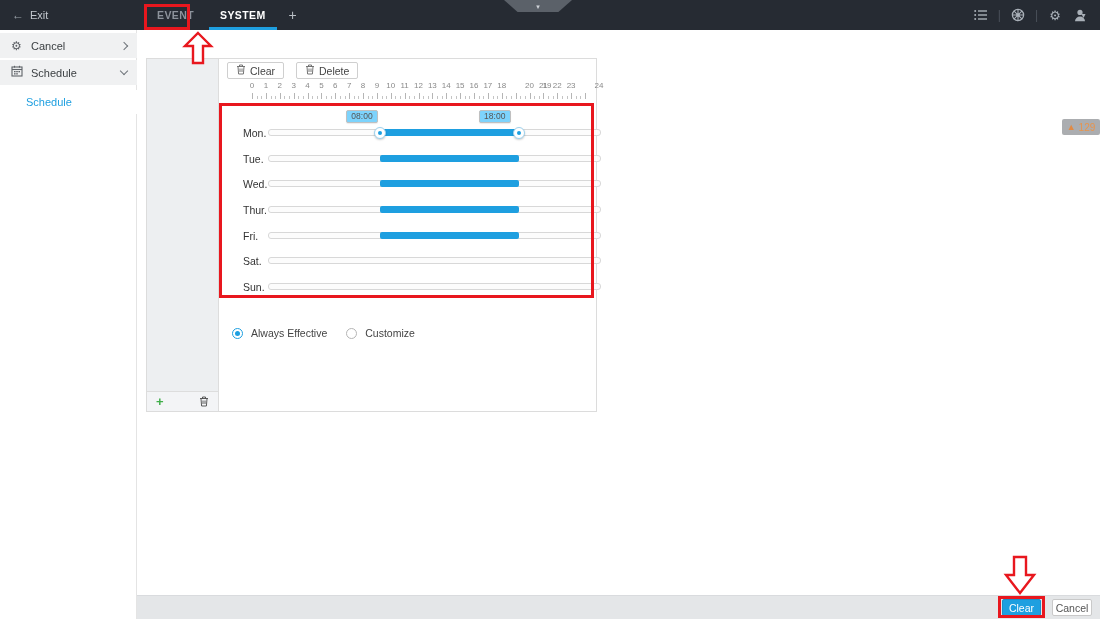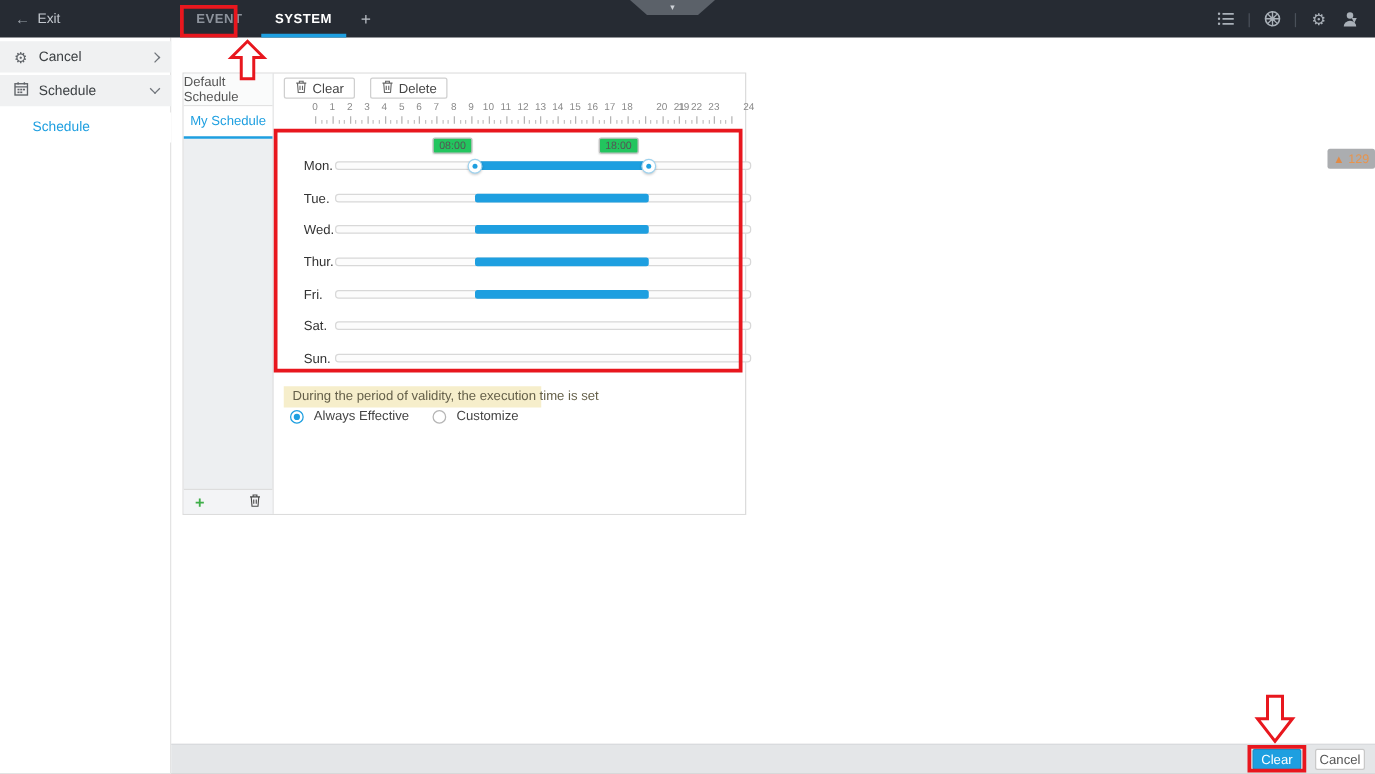--- a/index.html
+++ b/index.html
@@ -64,21 +64,21 @@
   .plus{ color:#3fae49; font-size:13px; font-weight:bold; line-height:13px; }
 
   .editor{ position:absolute; left:72px; top:0; right:0; bottom:0; background:#fff;}
   .ebtn{ position:absolute; top:3px; height:17px; display:inline-flex;
     align-items:center; gap:4px; padding:0 8px; background:#fff;
     border:1px solid #cfcfcf; border-radius:2px; font-size:10.5px; color:#444;
     font-family:"Liberation Sans",sans-serif; }
   .ruler-num{ position:absolute; top:22px; width:14px; text-align:center;
     font-size:8px; color:#8a8a8a; }
   .tick{ position:absolute; width:1px; background:#b5b5b5; }
-  .tooltip{ position:absolute; top:51px; width:32px; height:13px; background:#22c55e;
+  .tooltip{ position:absolute; top:51px; width:32px; height:13px; background:#7dd3fc;
     border:1px solid #c0c0c0; border-radius:2px; font-size:8.5px; color:#555;
     text-align:center; line-height:11px; box-shadow:0 1px 1px rgba(0,0,0,.08);
     z-index:3;}
   .day-row{ position:absolute; left:16px; right:0; height:12px; }
   .day-label{ position:absolute; left:8px; top:-2px; font-size:10.5px; color:#333;}
   .day-track{ position:absolute; left:33px; width:333px; height:7px;
     background:#fcfcfc; border:1px solid #d8d8d8; border-radius:3px; }
   .day-fill{ position:absolute; top:-1px; height:7px; background:#1e9fe0;
     border-radius:2px; }
   .handle{ position:absolute; top:-3.5px; width:12px; height:12px;
@@ -195,24 +195,20 @@
             </svg></span>
     <span class="lbl">Schedule</span>
     <span class="chev down"></span>
         </div>
         <div class="side-sub" style="top: 60px;">Schedule</div>
       </div>
   </aside>
 
   <section class="panel">
     <div class="list-col">
-      <div id="profiles">
-          <div class="profile">Default Schedule</div>
-          <div class="profile active">My Schedule</div>
-        </div>
       <div class="list-foot">
         <span class="plus">+</span>
         <span id="foot-trash"><svg width="10" height="11" viewBox="0 0 10 11">
               <path d="M1 2.5h8M3.5 2.5V1h3v1.5M2 2.8l.6 7.2h4.8L8 2.8M4 4.5v3.5M6 4.5v3.5" fill="none" stroke="#4a4a4a" stroke-width="0.9"></path>
             </svg></span>
       </div>
     </div>
 
     <div class="editor">
       <button class="ebtn" style="left:8px;">
@@ -368,21 +364,20 @@
           <div class="day-row" style="top: 198px;">
             <span class="day-label">Sat.</span>
     <div class="day-track"></div>
           </div>
           <div class="day-row" style="top: 224px; text-align: right;">
             <span class="day-label">Sun.</span>
     <div class="day-track"></div>
           </div>
         </div>
 
-      <div class="validity">During the period of validity, the execution time is set</div>
       <div class="radios" id="radios">
           <div class="radio-item">
             <span class="rcirc checked"></span>
     <span>Always Effective</span>
           </div>
           <div class="radio-item">
             <span class="rcirc"></span>
     <span>Customize</span>
           </div>
         </div>

